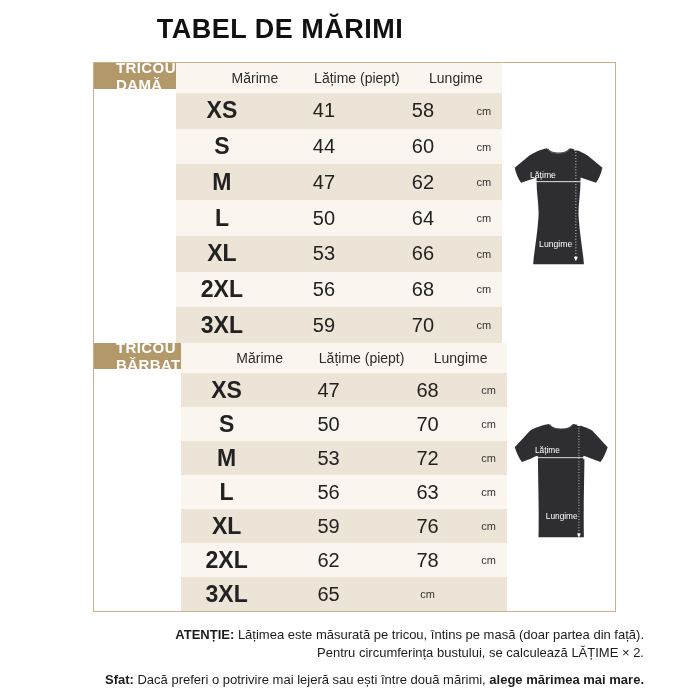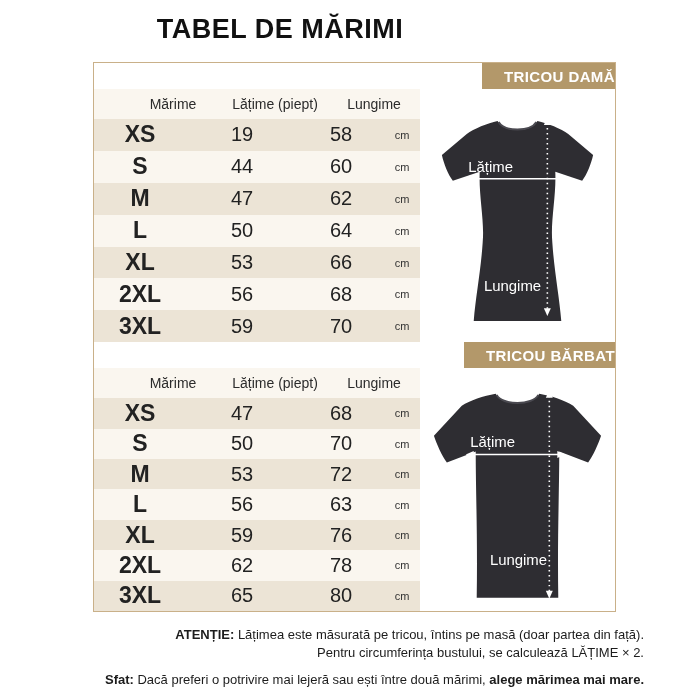--- a/index.html
+++ b/index.html
@@ -5,21 +5,21 @@
   * { margin: 0; padding: 0; box-sizing: border-box; }
   html, body { width: 700px; height: 700px; background: #ffffff; font-family: "Liberation Sans", sans-serif; color: #1f1f1f; overflow: hidden; }
   .page { position: relative; width: 700px; height: 700px; background: #fff; }
 
   .title { position: absolute; top: 14px; left: 0; width: 560px; text-align: center;
            font-size: 27px; font-weight: 800; letter-spacing: 0.5px; color: #111; }
 
   .panel { position: absolute; left: 93px; top: 62px; width: 523px; height: 550px;
            border: 1px solid #c9b089; background: #fff; display: flex; flex-direction: column; }
 
-  .section { display: flex; flex-direction: column; align-items: flex-end; }
+  .section { display: flex; flex-direction: row; }
   .section.women { height: 280px; }
   .section.men { flex: 1; }
 
   .band { height: 26px; background: #b3986a; color: #ffffff; font-weight: 700; font-size: 15px;
           letter-spacing: 0.4px; display: flex; align-items: center; padding-left: 22px; flex: 0 0 26px; }
 
   .content { flex: 1; display: flex; min-height: 0; }
   .table { width: 326px; display: flex; flex-direction: column; }
   .figure { flex: 1; background: #ffffff; position: relative; }
   .figure svg { display: block; width: 100%; height: 100%; }
@@ -62,21 +62,21 @@
       <div class="content">
         <div class="table">
           <div class="thead">
             <span>Mărime</span>
             <span>Lățime (piept)</span>
             <span>Lungime</span>
             <span></span>
           </div>
           <div class="trow odd">
             <span class="cell size">XS</span>
-            <span class="cell num">19</span>
+            <span class="cell num">41</span>
             <span class="cell num">58</span>
             <span class="cell unit">cm</span>
           </div>
           <div class="trow even">
             <span class="cell size">S</span>
             <span class="cell num">44</span>
             <span class="cell num">60</span>
             <span class="cell unit">cm</span>
           </div>
           <div class="trow odd">
@@ -171,21 +171,20 @@
           </div>
           <div class="trow even">
             <span class="cell size">2XL</span>
             <span class="cell num">62</span>
             <span class="cell num">78</span>
             <span class="cell unit">cm</span>
           </div>
           <div class="trow odd">
             <span class="cell size">3XL</span>
             <span class="cell num">65</span>
-            <span class="cell num">80</span>
             <span class="cell unit">cm</span>
           </div>
         </div>
         <div class="figure">
           <svg viewBox="0 0 196 244">
             <path class="shirt" d="M76,26 C64,28 50,33 42,38 L14,68 C17,77 22,88 27,95 L56,84 C56,122 58,172 57,231 L139,231 C138,172 140,122 140,84 L169,95 C174,88 179,77 182,68 L154,38 C146,33 132,28 120,26 C113,38 83,38 76,26 Z"></path>
             <path class="collar" d="M77,27 C83,38 113,38 119,27"></path>
 
             <line class="arrow-line" x1="50" y1="87" x2="142" y2="87"></line>
             <polygon class="arrow-head" points="46,87 54,83.5 54,90.5"></polygon>

